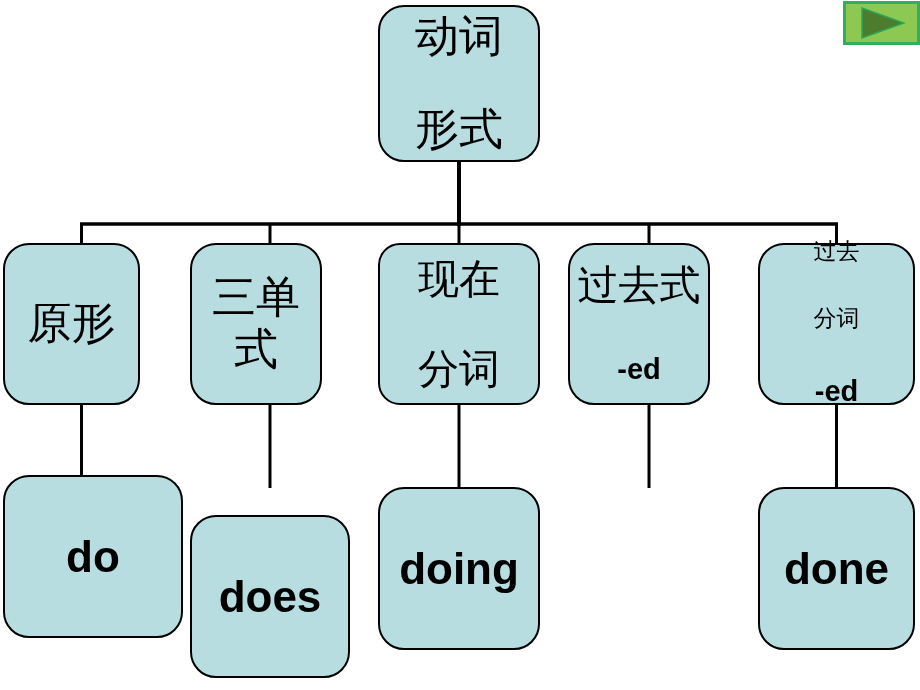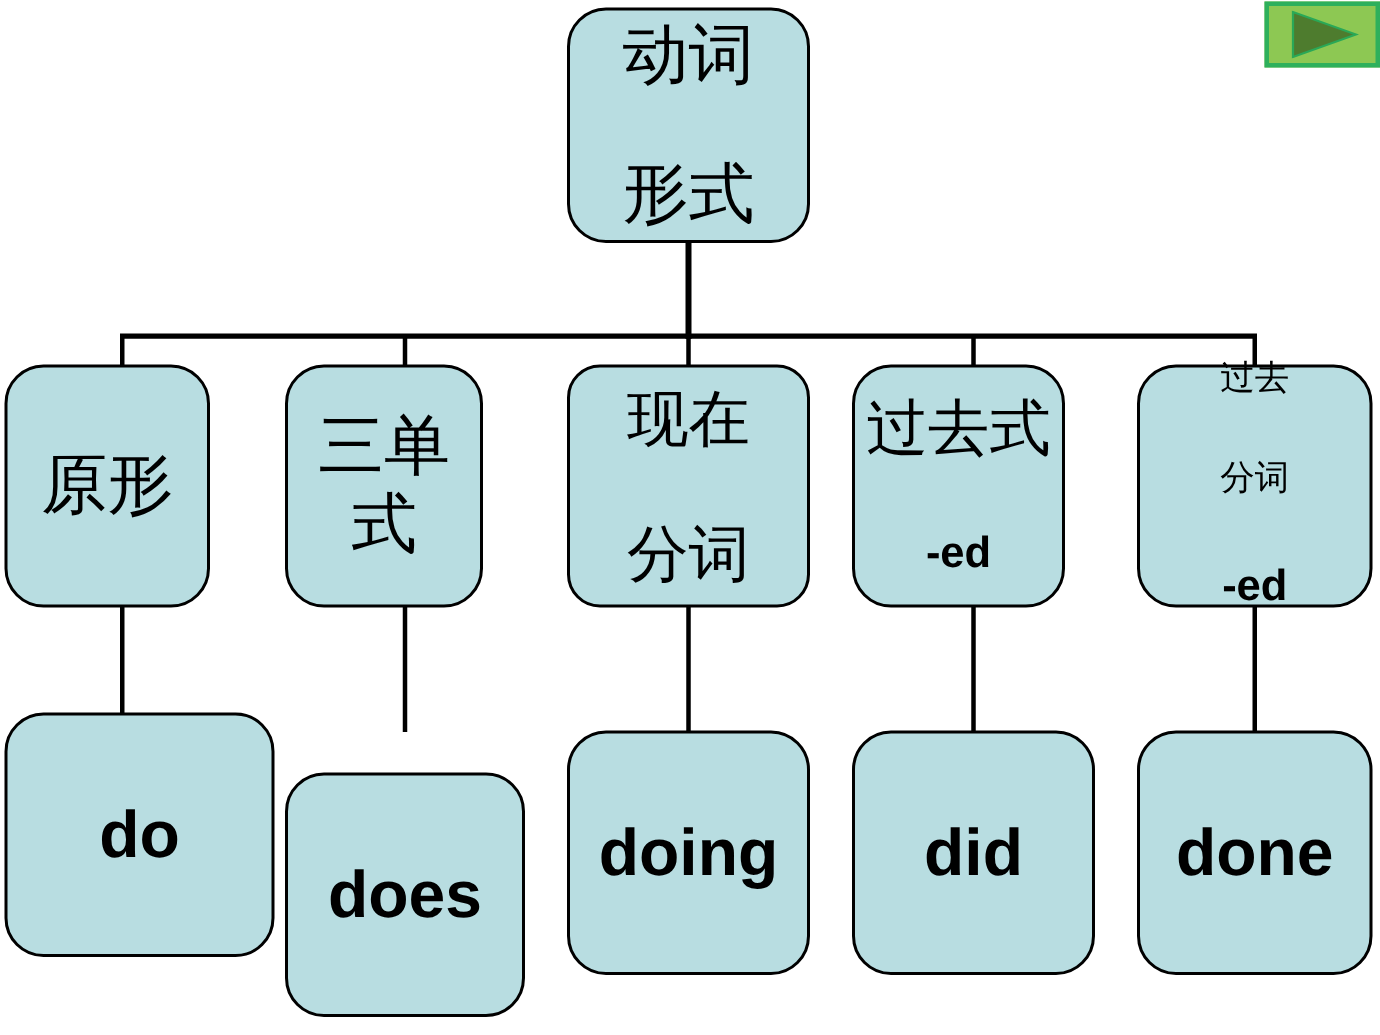--- a/index.html
+++ b/index.html
@@ -133,23 +133,20 @@
   </div>
 
   <div class="node" id="ex-2">
     <span class="en">does</span>
   </div>
 
   <div class="node" id="ex-3">
     <span class="en">doing</span>
   </div>
 
-  <div class="node" id="ex-4">
-    <span class="en">did</span>
-  </div>
 
   <div class="node" id="ex-5">
     <span class="en">done</span>
   </div>
 
   <button id="nav-button">
     <svg width="48" height="32" viewBox="0 0 48 32" xmlns="http://www.w3.org/2000/svg">
       <polygon points="4,1 4,31 46,16" fill="#4e7c2e" stroke="#2aa857" stroke-width="1.5"></polygon>
     </svg>
   </button>

